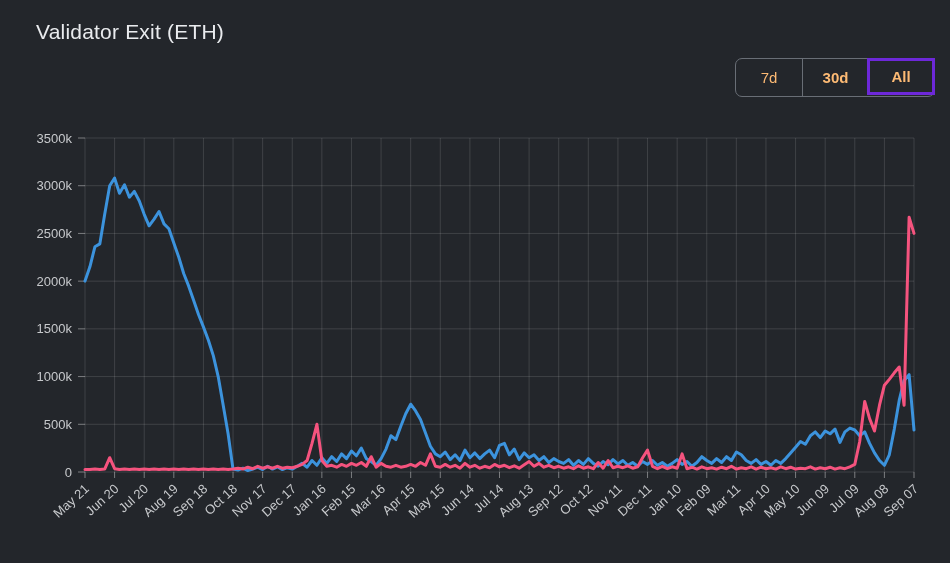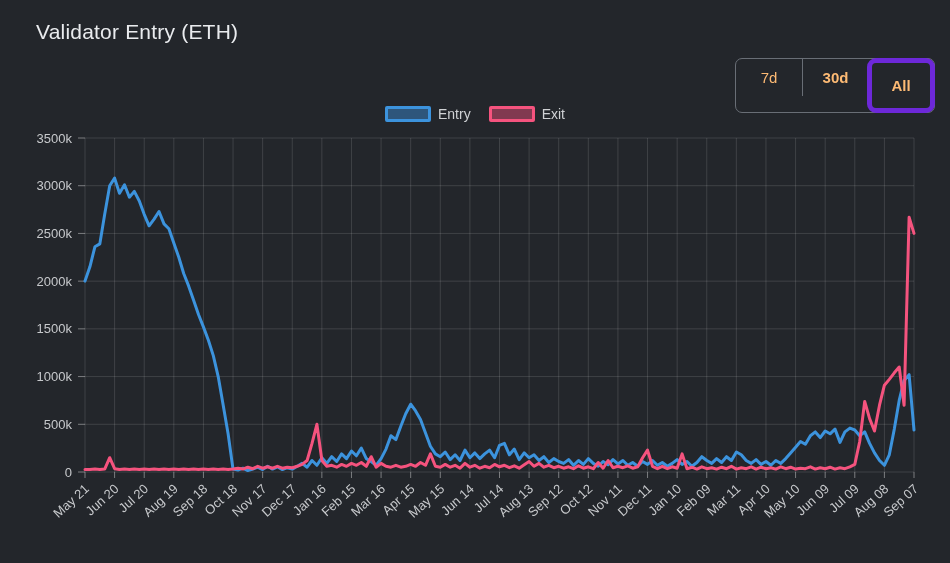--- a/index.html
+++ b/index.html
@@ -6,52 +6,42 @@
   body{width:950px;height:563px;position:relative;overflow:hidden;
        font-family:"Liberation Sans","DejaVu Sans",sans-serif;color:#e8eaed;}
   .page{position:absolute;inset:0;}
   .title{position:absolute;left:36px;top:20px;margin:0;font-size:21px;font-weight:500;
          letter-spacing:.2px;color:#e9ebee;}
   .range-group{position:absolute;top:58px;right:15px;display:flex;
                border:1px solid #696e76;border-radius:7px;}
   .range-btn{width:66px;height:37px;background:transparent;border:none;color:#fdba74;
              font-family:inherit;font-size:15px;cursor:pointer;padding:0;}
   .range-btn + .range-btn{border-left:1px solid #696e76;font-weight:bold;}
-  .range-btn.active{border:5px solid #6d28d9;border-radius:9px;margin:-1px;height:55px;width:68px;}
+  .range-btn.active{border:3px solid #6d28d9;border-radius:0;margin:-1px;height:37px;width:68px;}
   .legend{position:absolute;top:106px;left:0;width:100%;display:flex;
           justify-content:center;align-items:center;gap:18px;}
   .legend-item{display:flex;align-items:center;gap:7px;cursor:pointer;}
   .swatch{display:inline-block;width:40px;height:10px;border:3px solid;border-radius:2px;}
   .legend-label{font-size:14px;color:#cfd1d4;}
   svg{position:absolute;left:0;top:0;}
   svg text{fill:#c7c9cc;font-size:13px;font-family:"Liberation Sans","DejaVu Sans",sans-serif;}
 </style>
 </head>
 <body>
 
 <div class="page">
 
-  <h1 class="title">Validator Entry (ETH)</h1>
+  <h1 class="title">Validator Exit (ETH)</h1>
 
   <div class="range-group">
     <button class="range-btn">7d</button>
     <button class="range-btn">30d</button>
     <button class="range-btn active">All</button>
   </div>
 
-  <div class="legend">
-    <div class="legend-item">
-      <span class="swatch" style="border-color: rgb(60, 147, 221); background: rgba(60, 147, 221, 0.45);"></span>
-      <span class="legend-label">Entry</span>
-    </div>
-    <div class="legend-item">
-      <span class="swatch" style="border-color: rgb(245, 83, 126); background: rgba(245, 83, 126, 0.45);"></span>
-      <span class="legend-label">Exit</span>
-    </div>
-  </div>
 
   <svg width="950" height="563" viewBox="0 0 950 563">
       <line x1="85" y1="472" x2="914" y2="472" stroke="rgba(255,255,255,0.13)" stroke-width="1"></line>
       <line x1="78" y1="472" x2="85" y2="472" stroke="rgba(255,255,255,0.4)" stroke-width="1"></line>
       <text x="72" y="476.5" text-anchor="end">0</text>
       <line x1="85" y1="424.2857142857143" x2="914" y2="424.2857142857143" stroke="rgba(255,255,255,0.13)" stroke-width="1"></line>
       <line x1="78" y1="424.2857142857143" x2="85" y2="424.2857142857143" stroke="rgba(255,255,255,0.4)" stroke-width="1"></line>
       <text x="72" y="428.7857142857143" text-anchor="end">500k</text>
       <line x1="85" y1="376.57142857142856" x2="914" y2="376.57142857142856" stroke="rgba(255,255,255,0.13)" stroke-width="1"></line>
       <line x1="78" y1="376.57142857142856" x2="85" y2="376.57142857142856" stroke="rgba(255,255,255,0.4)" stroke-width="1"></line>

